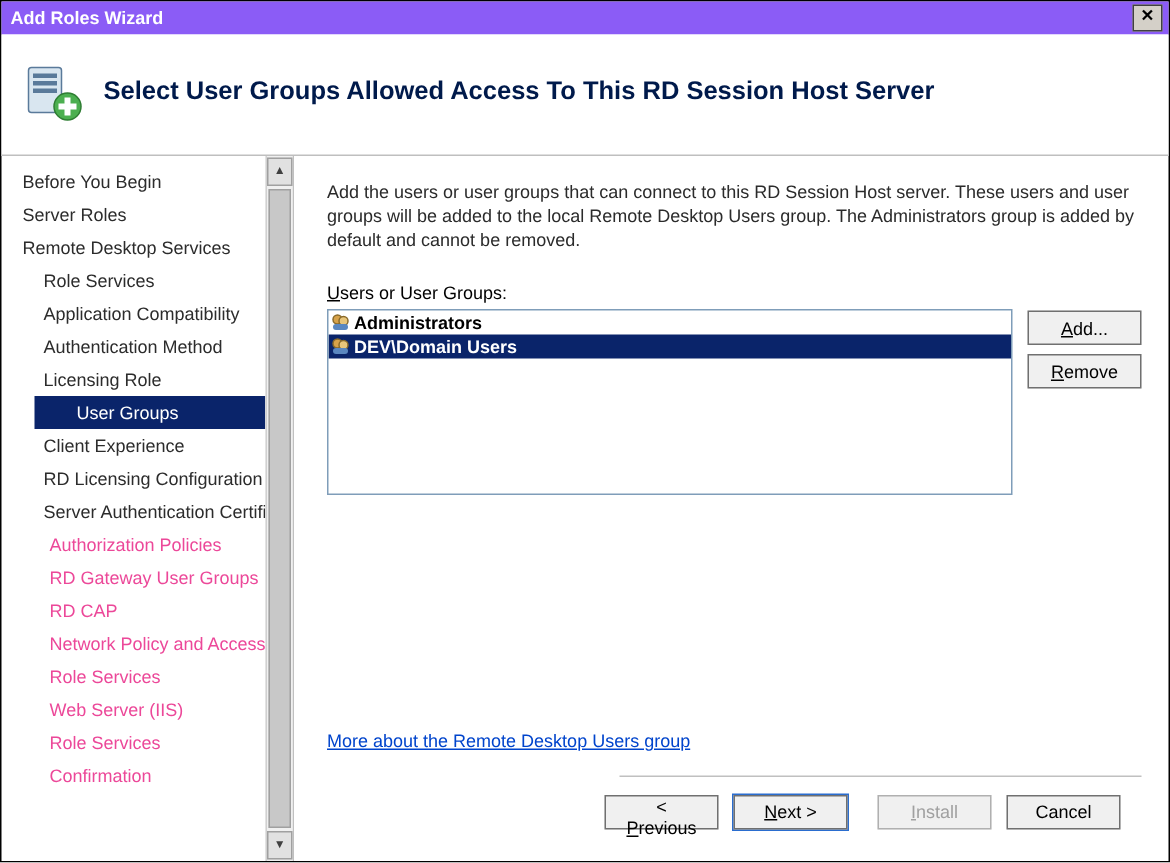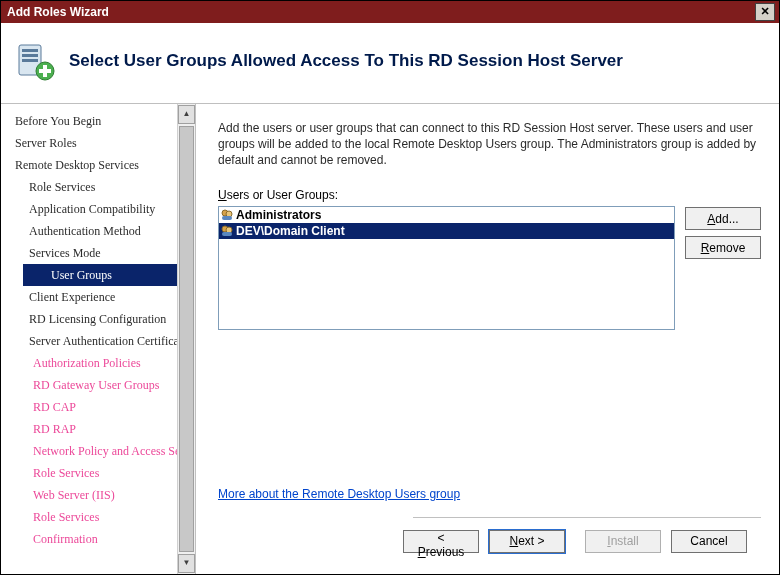--- a/index.html
+++ b/index.html
@@ -16,21 +16,21 @@
     box-sizing: border-box;
     border: 1px solid #000;
     display: flex;
     flex-direction: column;
     background: #fff;
   }
   .titlebar {
     display: flex;
     align-items: center;
     justify-content: space-between;
-    background: #7f1d1d;
+    background: #8b5cf6;
     color: #fff;
     height: 22px;
     padding-left: 6px;
     font-weight: bold;
     font-size: 12px;
   }
   .titlebar .close {
     width: 18px;
     height: 16px;
     background: #d4d0c8;
@@ -70,21 +70,20 @@
   .nav-pane {
     width: 194px;
     border-right: 1px solid #c0c0c0;
     display: flex;
     position: relative;
   }
   .nav-scroll {
     flex: 1;
     overflow: hidden;
     padding-top: 6px;
-    font-family: Liberation Serif, serif;
   }
   .nav-scrollbar {
     width: 17px;
     background: #f0f0f0;
     border-left: 1px solid #d0d0d0;
     display: flex;
     flex-direction: column;
     justify-content: space-between;
     align-items: center;
   }
@@ -248,29 +247,28 @@
   <div class="body">
 
     <div class="nav-pane">
       <div class="nav-scroll" id="nav-scroll">
           <div class="nav-item">Before You Begin</div>
           <div class="nav-item">Server Roles</div>
           <div class="nav-item">Remote Desktop Services</div>
           <div class="nav-item nav-child">Role Services</div>
           <div class="nav-item nav-child">Application Compatibility</div>
           <div class="nav-item nav-child">Authentication Method</div>
-          <div class="nav-item nav-child">Services Mode</div>
+          <div class="nav-item nav-child">Licensing Role</div>
           <div class="nav-item nav-child selected">User Groups</div>
           <div class="nav-item nav-child">Client Experience</div>
           <div class="nav-item nav-child">RD Licensing Configuration</div>
           <div class="nav-item nav-child">Server Authentication Certificate</div>
           <div class="nav-item nav-child disabled">Authorization Policies</div>
           <div class="nav-item nav-child2 disabled">RD Gateway User Groups</div>
           <div class="nav-item nav-child2 disabled">RD CAP</div>
-          <div class="nav-item nav-child2 disabled">RD RAP</div>
           <div class="nav-item disabled">Network Policy and Access Services</div>
           <div class="nav-item nav-child disabled">Role Services</div>
           <div class="nav-item disabled">Web Server (IIS)</div>
           <div class="nav-item nav-child disabled">Role Services</div>
           <div class="nav-item disabled">Confirmation</div>
         </div>
       <div class="nav-scrollbar">
         <div class="sb-btn">▲</div>
         <div class="sb-thumb"></div>
         <div class="sb-btn">▼</div>
@@ -293,21 +291,21 @@
                     <rect x="2" y="8" width="10" height="4" rx="2" fill="#5a87c0"></rect>
                   </svg></span>
                 <span class="lbl">Administrators</span>
               </div>
               <div class="list-row selected">
                 <span class="group-icon"><svg viewBox="0 0 14 14" width="14" height="14">
                     <circle cx="5" cy="5" r="3" fill="#d7a24a" stroke="#8a6a2a"></circle>
                     <circle cx="9" cy="6" r="3" fill="#e8c57a" stroke="#8a6a2a"></circle>
                     <rect x="2" y="8" width="10" height="4" rx="2" fill="#5a87c0"></rect>
                   </svg></span>
-                <span class="lbl">DEV\Domain Client</span>
+                <span class="lbl">DEV\Domain Users</span>
               </div>
             </div>
         </div>
         <div class="side-buttons">
           <button class="btn"><span class="u">A</span>dd...</button>
           <button class="btn"><span class="u">R</span>emove</button>
         </div>
       </div>
 
       <a class="link">More about the Remote Desktop Users group</a>

